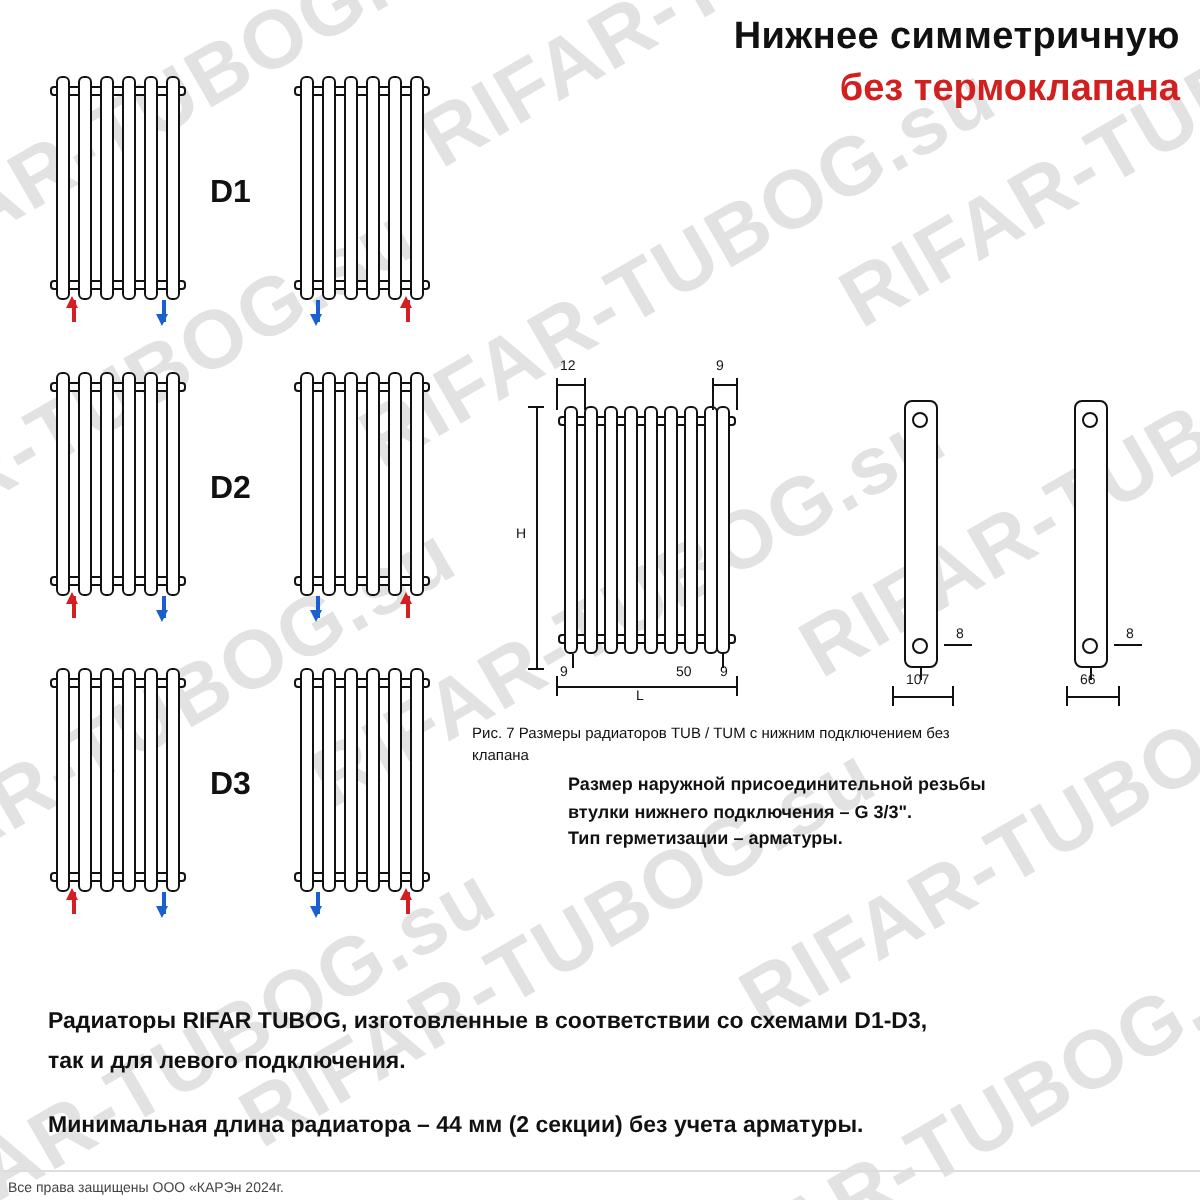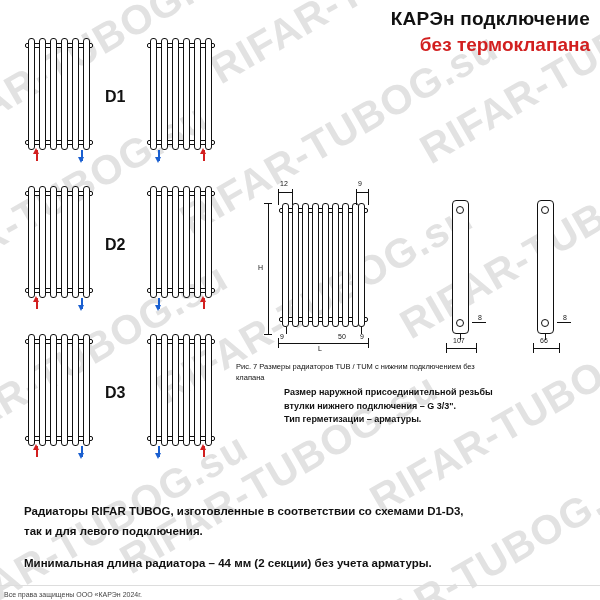--- a/index.html
+++ b/index.html
@@ -121,21 +121,21 @@
   <span style="left:-70px;top:370px">RIFAR-TUBOG.su</span>
   <span style="left:175px;top:310px">RIFAR-TUBOG.su</span>
   <span style="left:420px;top:245px">RIFAR-TUBOG.su</span>
   <span style="left:140px;top:480px">RIFAR-TUBOG.su</span>
   <span style="left:390px;top:420px">RIFAR-TUBOG.su</span>
   <span style="left:-50px;top:540px">RIFAR-TUBOG.su</span>
   <span style="left:350px;top:570px">RIFAR-TUBOG.su</span>
 </div>
 
 <div class="header">
-  <div class="t1">КАРЭн подключение</div>
+  <div class="t1">Нижнее симметричную</div>
   <div class="t2">без термоклапана</div>
 </div>
 
 <div class="rad" style="left:28px;top:38px;">
   <div class="body" style="width:62px;height:112px;position:relative;">
     <div class="railT"></div>
       <div class="railB"></div>
     <div class="sec" style="left:0"></div>
       <div class="sec" style="left:11px"></div>
     <div class="sec" style="left:22px"></div>

